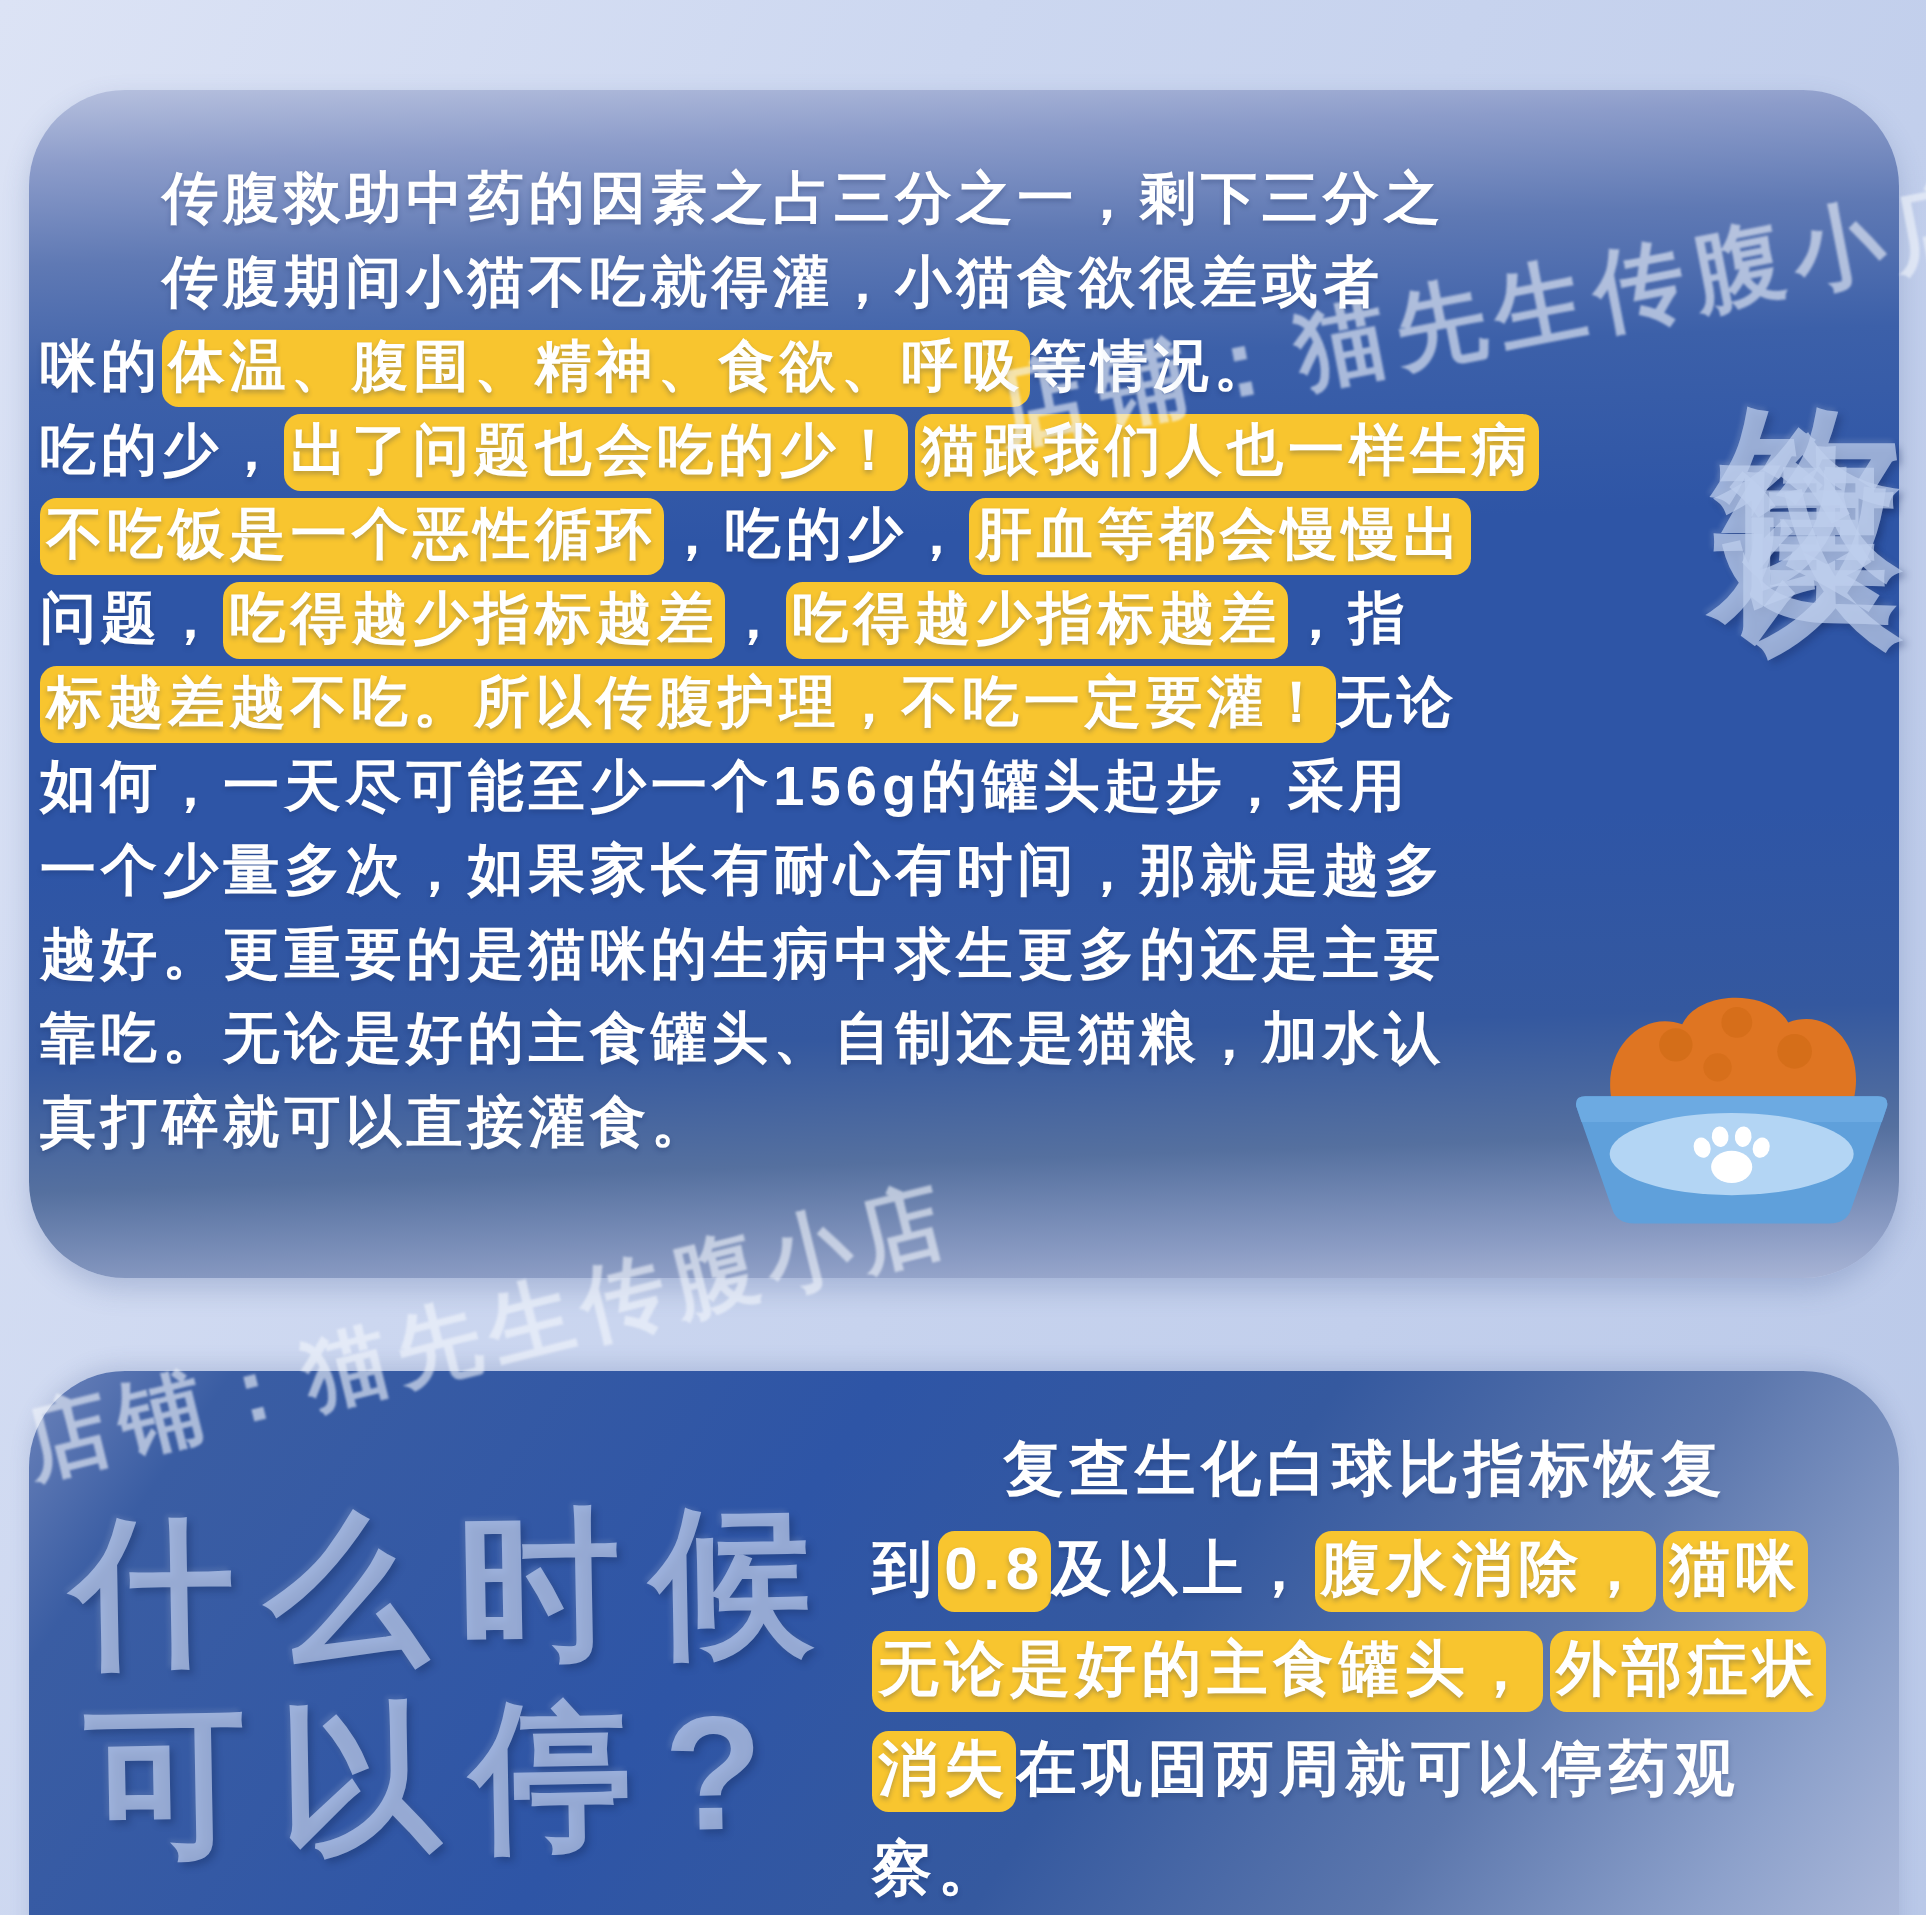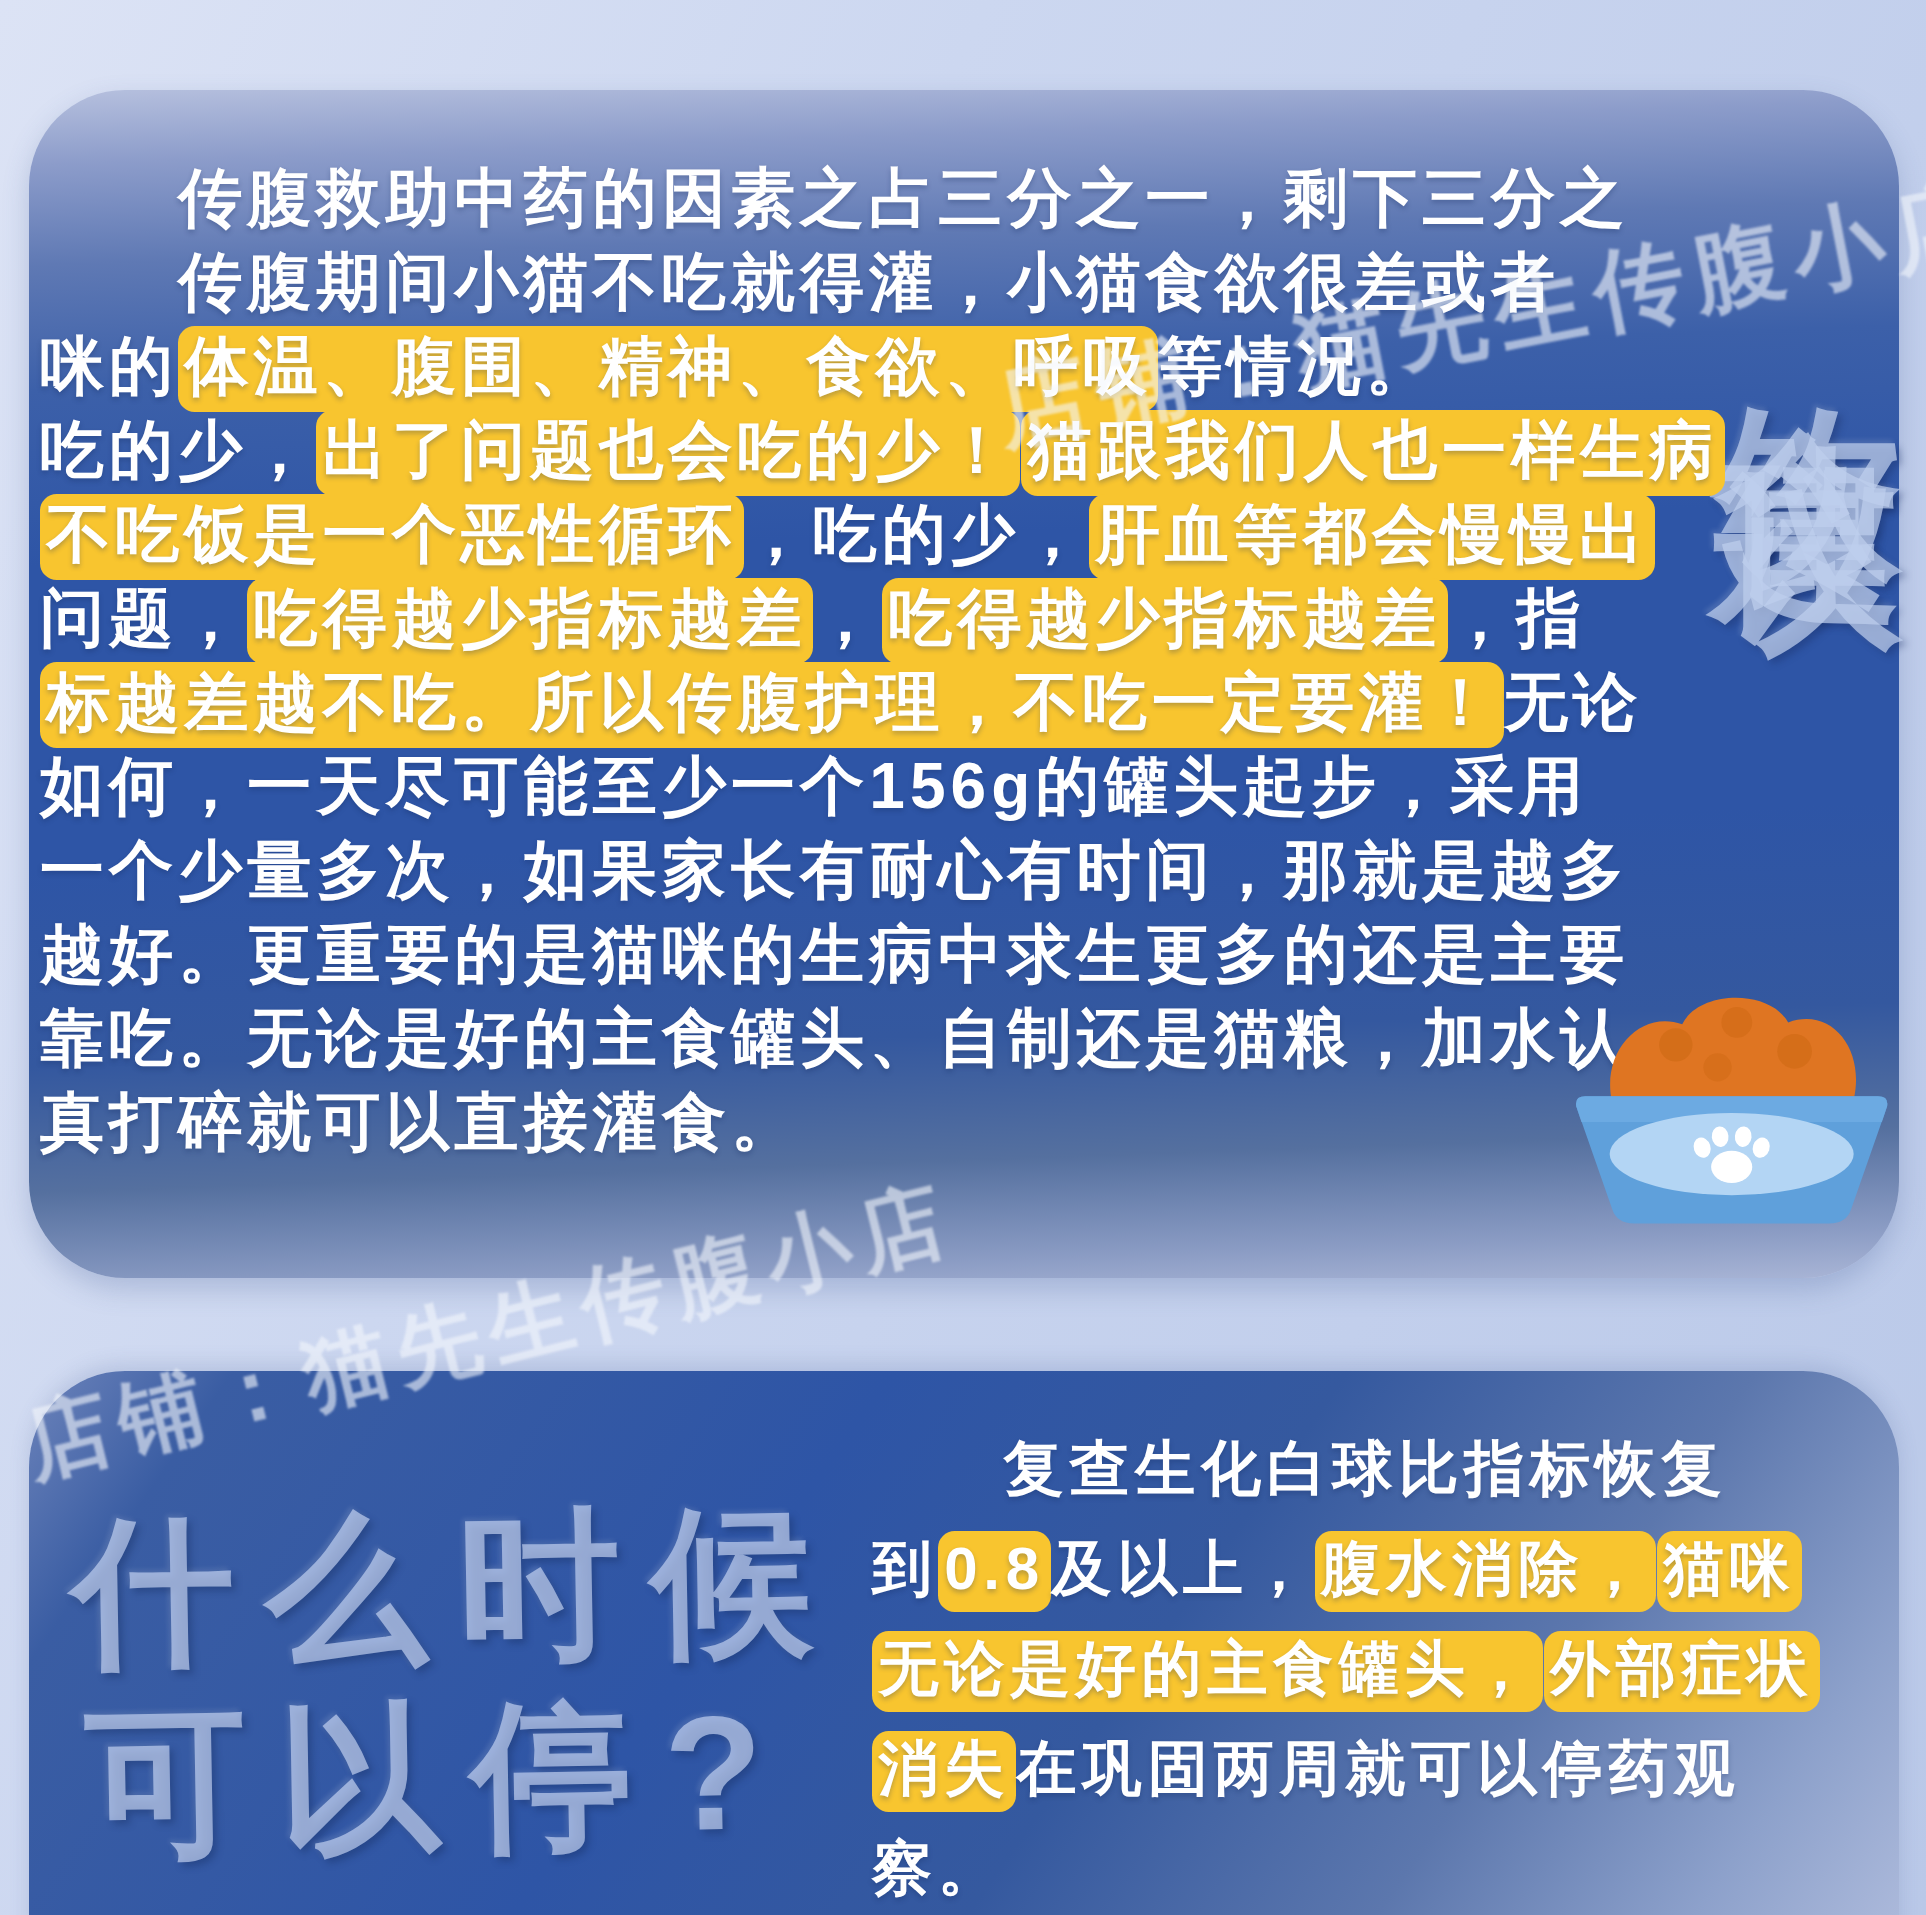--- a/index.html
+++ b/index.html
@@ -8,24 +8,24 @@
           font-family:"Liberation Sans","DejaVu Sans",sans-serif;}
   .card{position:absolute;left:29px;width:1870px;}
   .card-diet{top:90px;height:1188px;border-radius:96px;
       background:linear-gradient(178deg,#b6c0de 0%,#8c9cca 6%,#5f79b4 14%,#3c60a9 24%,#2e55a6 38%,#2e55a6 62%,#34589f 78%,#55709f 88%,#8b9cc4 96%,#a9b5d6 100%);
       box-shadow:0 11.6px 26px rgba(70,95,150,0.25);}
   .card-stop{top:1371px;height:578px;border-radius:96px 96px 0 0;
       background:linear-gradient(125deg,#6d84bb 0%,#3a5da3 9%,#2e55a6 38%,#35599f 58%,#5c77ad 76%,#8da1cb 90%,#aebbdc 100%);
       box-shadow:0 -6.4px 19px rgba(70,95,150,0.18);}
   .textblock{position:absolute;color:#fff;font-weight:700;}
   .line{display:block;white-space:nowrap;text-shadow:0 3.2px 5.1px rgba(18,38,88,0.28);}
-  .diet-lines .line{font-size:64px;height:84px;line-height:84px;letter-spacing:5.1px;}
+  .diet-lines .line{font-size:56px;height:84px;line-height:84px;letter-spacing:5.1px;}
   .stop-lines .line{font-size:60px;height:100px;line-height:100px;letter-spacing:5.8px;}
   .hl{background:#F8C52F;border-radius:16.7px;padding:3.9px 6.4px 10.3px 6.4px;}
-  .hl + .hl{margin-left:1px;}
+  .hl + .hl{margin-left:7px;}
   .vtitle{position:absolute;left:1655px;top:168px;writing-mode:vertical-rl;text-orientation:upright;
       font-size:187px;font-weight:900;letter-spacing:16.7px;color:rgba(190,206,237,0.72);
       text-shadow:4.5px 4.5px 7.7px rgba(22,44,96,0.35),-2.6px -2.6px 5.1px rgba(255,255,255,0.14);}
   .big-title{position:absolute;font-weight:900;color:rgba(196,211,241,0.68);
       text-shadow:3.9px 4.5px 7.7px rgba(22,44,96,0.38),-2.6px -2.6px 5.1px rgba(255,255,255,0.12);
       font-size:162px;letter-spacing:31px;white-space:nowrap;transform:rotate(-1deg);}
   .watermark{position:absolute;color:rgba(243,246,252,0.60);font-weight:700;white-space:nowrap;
       letter-spacing:10.3px;filter:blur(1.3px);z-index:9;pointer-events:none;}
   .wm-a{left:998px;top:350px;font-size:91px;transform:rotate(-11deg);transform-origin:0 50%;}
   .wm-b{left:27px;top:1390px;font-size:85px;transform:rotate(-14deg);transform-origin:0 50%;}

